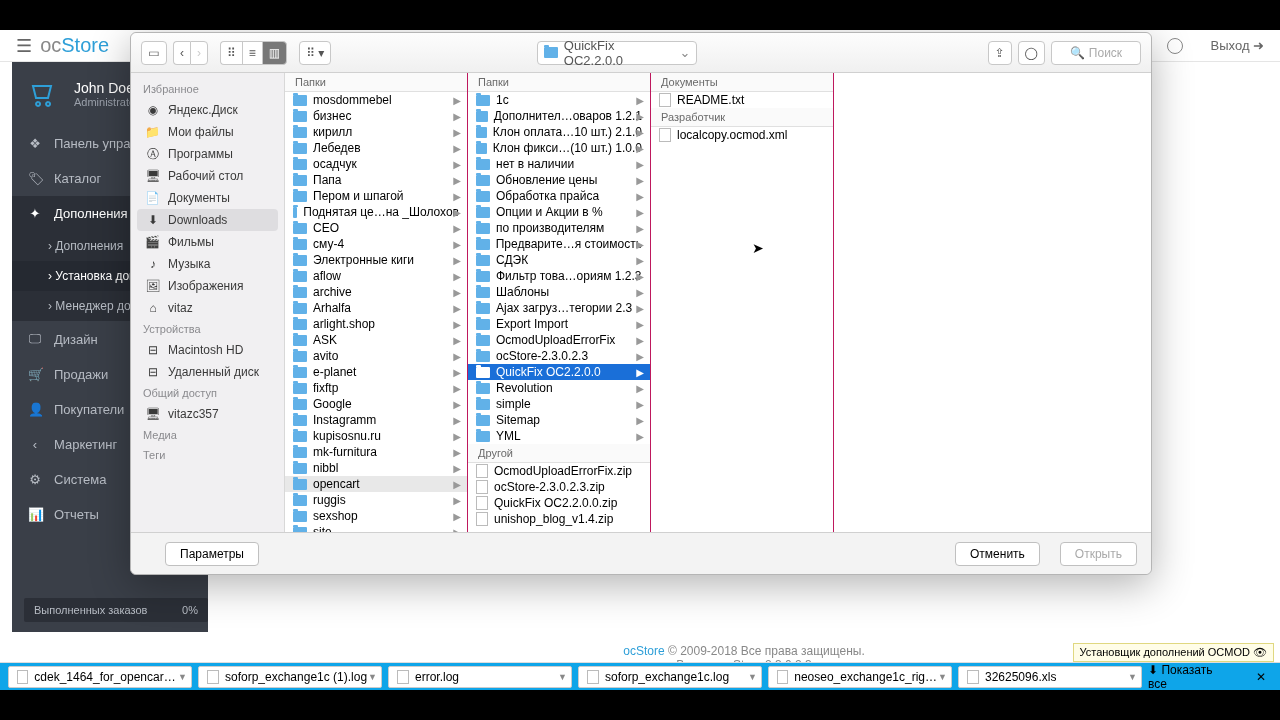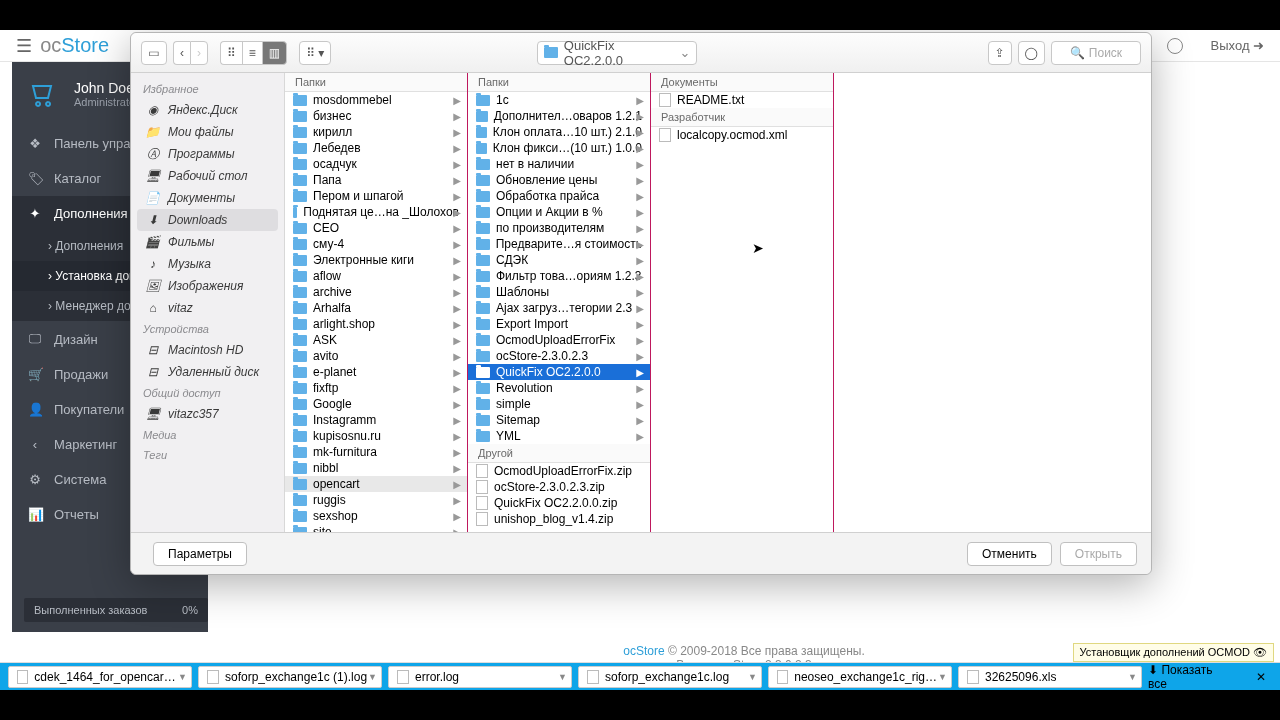--- a/index.html
+++ b/index.html
@@ -41,42 +41,42 @@
 .fd-seg .fd-btn { border-radius: 0; border-right: none; }
 .fd-seg .fd-btn:first-child { border-radius: 4px 0 0 4px; }
 .fd-seg .fd-btn:last-child { border-radius: 0 4px 4px 0; border-right: 1px solid #c8c8c8; }
 .fd-seg .fd-btn.active { background: #787878; color: #fff; }
 .fd-path { flex: 0 0 160px; margin: 0 auto; display: flex; align-items: center; gap: 6px; font-size: 13px; }
 .fd-search { width: 90px; font-size: 12px; color: #aaa; display: flex; align-items: center; gap: 4px; }
 .folder-mini { width: 14px; height: 11px; background: #61b1e8; border-radius: 1px; display: inline-block; position: relative; }
 .folder-mini::before { content: ''; position: absolute; top: -2px; left: 0; width: 5px; height: 2px; background: #61b1e8; border-radius: 1px 1px 0 0; }
 
 .fd-body { flex: 1; display: flex; overflow: hidden; background: #fff; }
-.fd-sidebar { width: 154px; background: #f1f0f2; border-right: 1px solid #d8d8d8; padding: 6px 0; font-size: 12px; overflow: hidden; font-style: italic; }
+.fd-sidebar { width: 154px; background: #f1f0f2; border-right: 1px solid #d8d8d8; padding: 6px 0; font-size: 12px; overflow: hidden; }
 .fd-side-header { color: #8a8a8e; font-size: 11px; padding: 4px 12px; }
 .fd-side-item { padding: 3px 12px 3px 14px; display: flex; align-items: center; gap: 7px; color: #3a3a3a; cursor: pointer; }
 .fd-side-item.selected { background: #dedde0; border-radius: 4px; margin: 0 6px; padding-left: 8px; }
 .side-icon { width: 16px; height: 16px; display: inline-flex; align-items: center; justify-content: center; }
 
 .fd-column { border-right: 1px solid #be185d; overflow-y: auto; font-size: 12px; }
 .fd-col1 { width: 183px; }
 .fd-col2 { width: 183px; }
 .fd-col3 { width: 183px; }
 .fd-col-header { font-size: 11px; color: #6a6a6a; padding: 3px 10px; border-bottom: 1px solid #e0e0e0; background: #fafafa; }
 .fd-row { padding: 1px 8px; display: flex; align-items: center; gap: 6px; cursor: pointer; white-space: nowrap; position: relative; height: 16px; }
 .fd-row.selected { background: #1a6fd8; color: #fff; }
 .fd-row.highlighted { background: #e8e8e8; }
 .fd-row .arrow { position: absolute; right: 6px; color: #999; font-size: 10px; }
 .fd-row.selected .arrow { color: #fff; }
 .fd-row.selected .folder-mini { background: #fff; }
 .fd-row.selected .folder-mini::before { background: #fff; }
 .doc-icon { width: 12px; height: 14px; border: 1px solid #bbb; background: #fff; display: inline-block; position: relative; }
 
 .fd-footer { height: 42px; border-top: 1px solid #d0d0d0; display: flex; align-items: center; padding: 0 14px; background: #f3f3f3; border-radius: 0 0 6px 6px; }
-.fd-footer-btn { height: 24px; padding: 0 14px; border: 1px solid #c0c0c0; background: #fff; border-radius: 4px; font-size: 12px; margin-left: 8px; }
+.fd-footer-btn { height: 24px; padding: 0 14px; border: 1px solid #c0c0c0; background: #fff; border-radius: 4px; font-size: 12px; margin-left: 20px; }
 .fd-footer-btn.primary { color: #aaa; }
 
 
 .download-bar { position: absolute; bottom: 0; left: 0; right: 0; height: 28px; background: #0ea5e9; border-top: 1px solid #ddd; display: flex; align-items: center; padding: 0 8px; gap: 6px; font-size: 12px; }
 .dl-item { border: 1px solid #ccc; background: #fff; border-radius: 2px; padding: 3px 8px; display: flex; align-items: center; gap: 6px; width: 184px; position: relative; }
 .dl-arrow { position: absolute; right: 4px; color: #888; font-size: 9px; }
 .dl-show { margin-left: auto; display: flex; align-items: center; gap: 20px; }
 .ocmod-badge { position: absolute; right: 6px; top: -20px; background: #fffde7; border: 1px solid #e0d880; padding: 2px 6px; font-size: 11px; }
 
 .cursor { position: absolute; top: 210px; left: 752px; font-size: 14px; pointer-events: none; }

